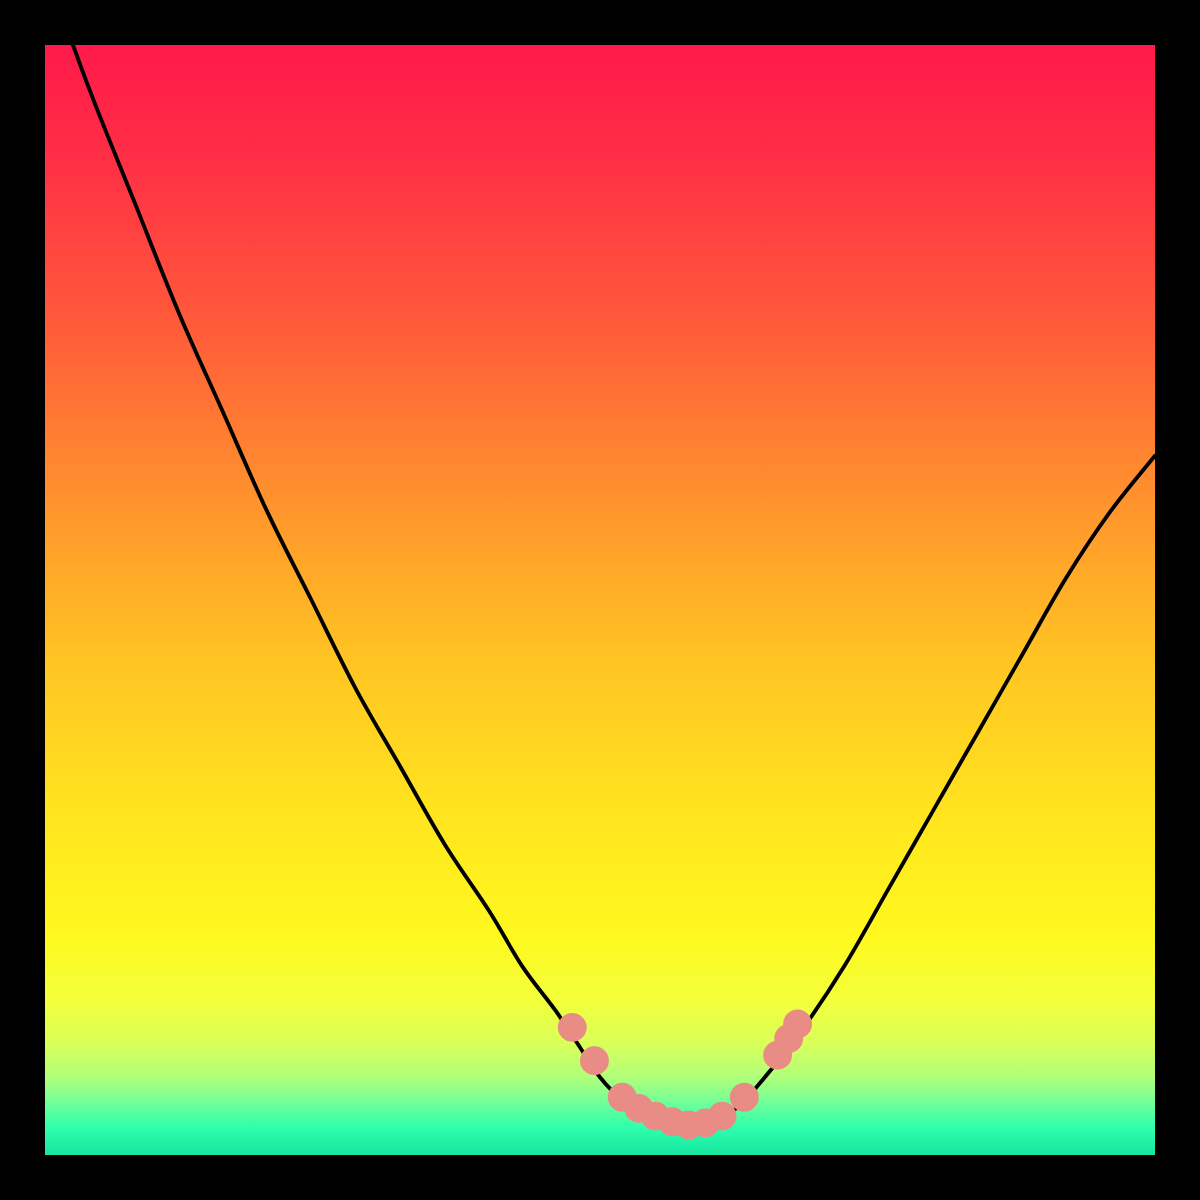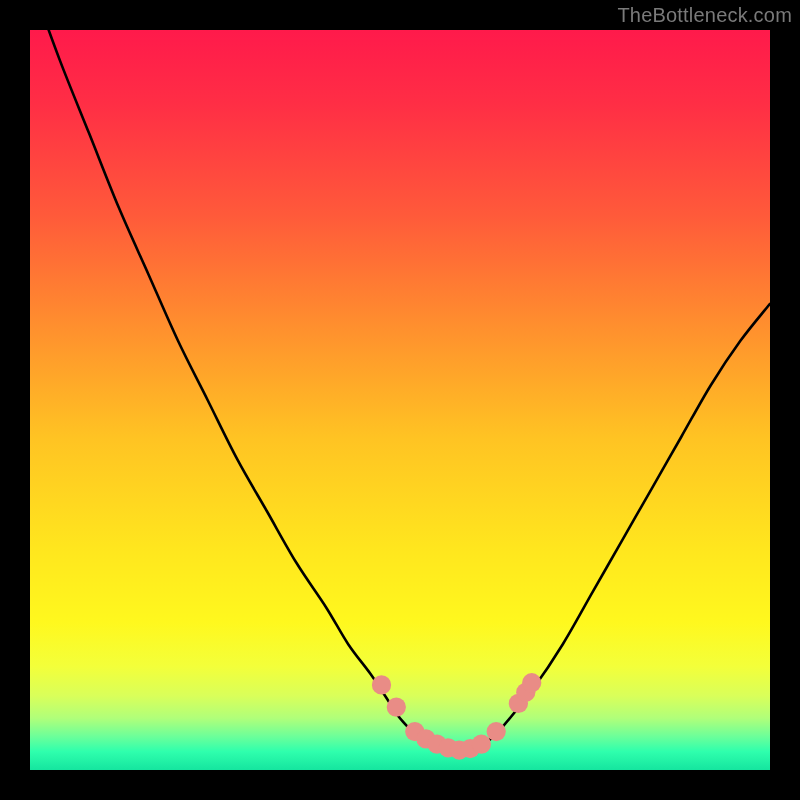--- a/index.html
+++ b/index.html
@@ -89,14 +89,13 @@
           <circle cx="58.000" cy="97.300" r="1.3" fill="#e98c86" stroke="#e98c86" stroke-width="0"></circle>
           <circle cx="59.500" cy="97.100" r="1.3" fill="#e98c86" stroke="#e98c86" stroke-width="0"></circle>
           <circle cx="61.000" cy="96.500" r="1.3" fill="#e98c86" stroke="#e98c86" stroke-width="0"></circle>
           <circle cx="63.000" cy="94.800" r="1.3" fill="#e98c86" stroke="#e98c86" stroke-width="0"></circle>
           <circle cx="66.000" cy="91.000" r="1.3" fill="#e98c86" stroke="#e98c86" stroke-width="0"></circle>
           <circle cx="67.000" cy="89.500" r="1.3" fill="#e98c86" stroke="#e98c86" stroke-width="0"></circle>
           <circle cx="67.800" cy="88.200" r="1.3" fill="#e98c86" stroke="#e98c86" stroke-width="0"></circle>
         </g>
     </svg>
   </div>
-  <div class="watermark">TheBottleneck.com</div>
 </div>
 
 </body></html>

